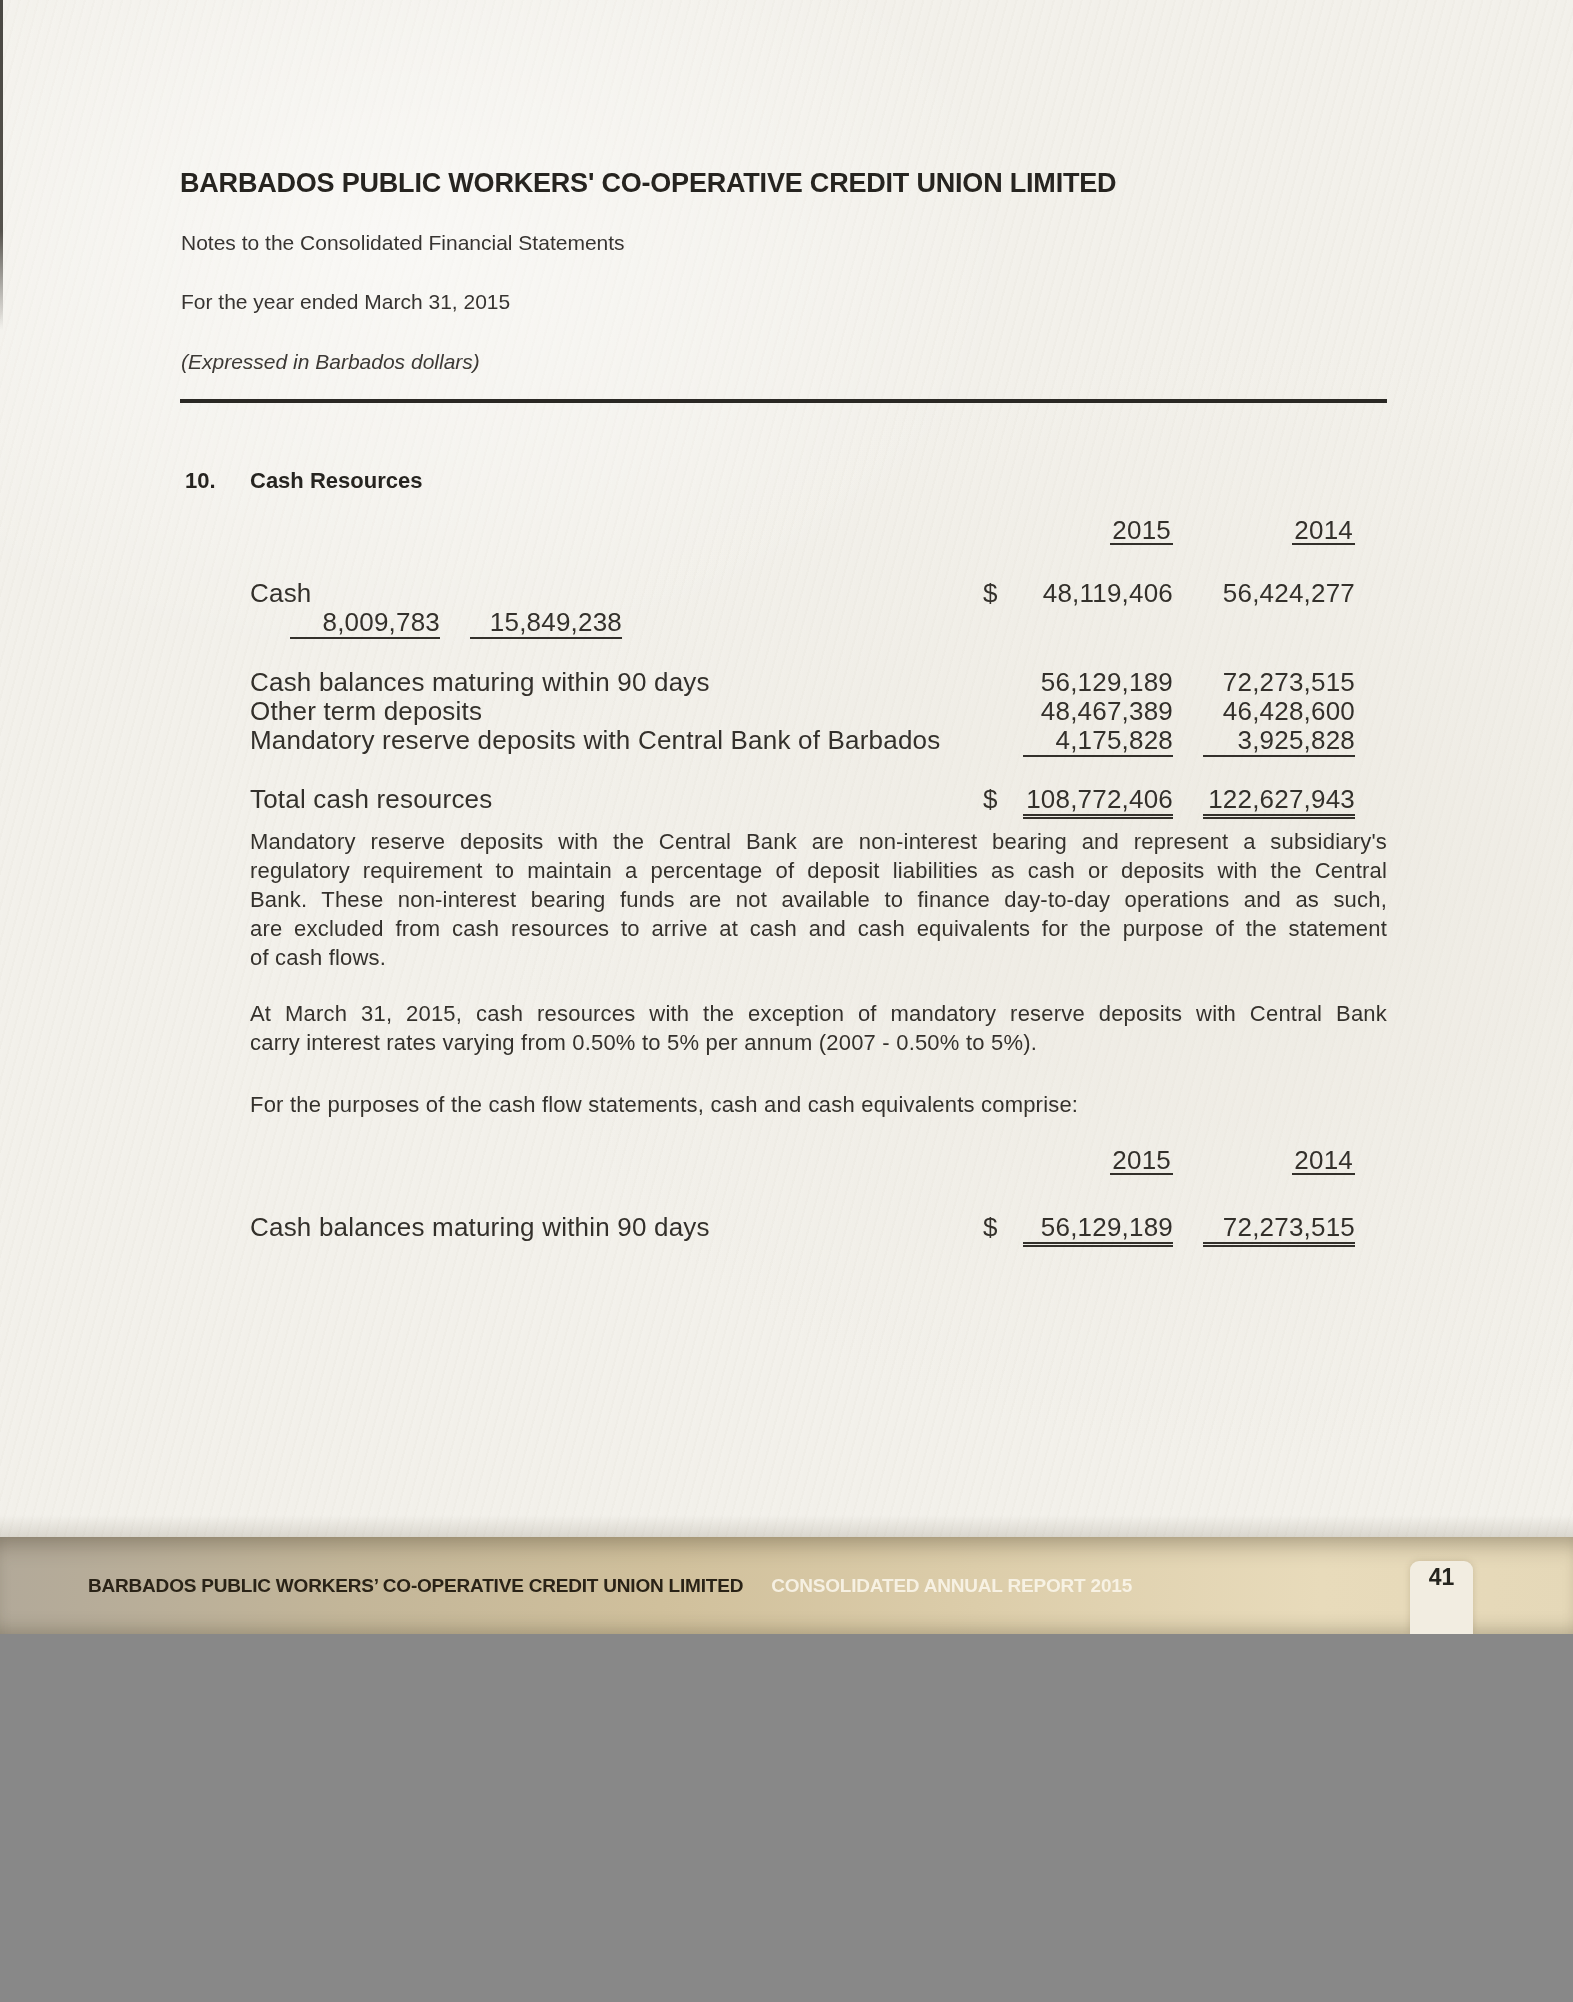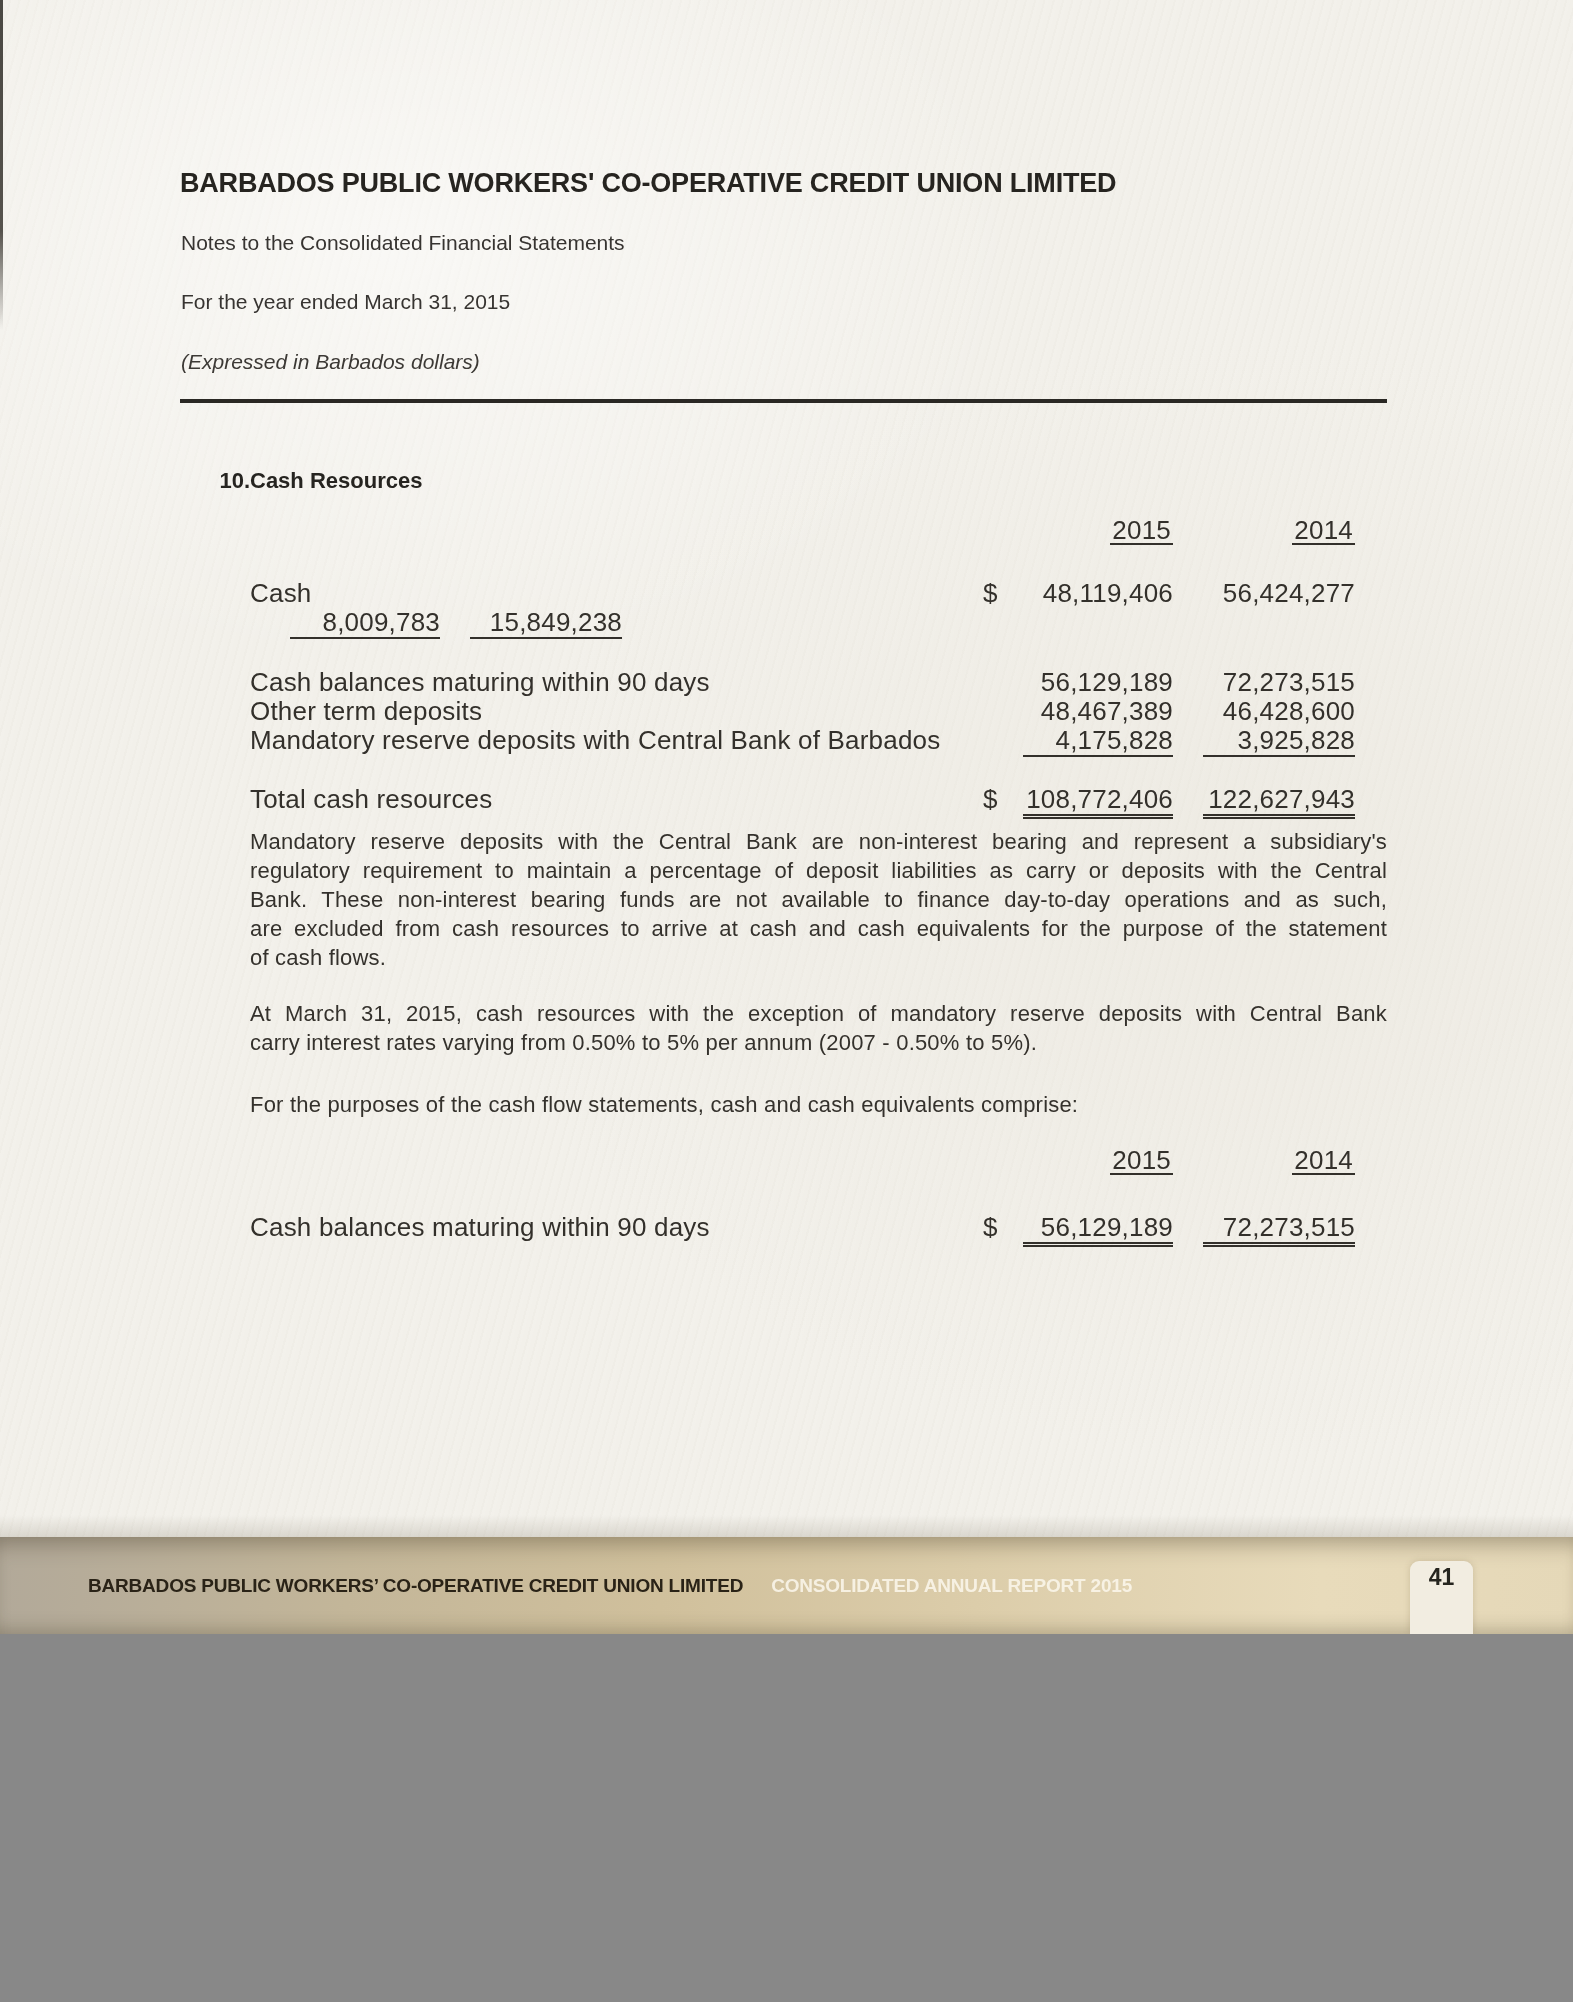--- a/index.html
+++ b/index.html
@@ -13,21 +13,21 @@
       repeating-linear-gradient(105deg, rgba(208,203,190,0.07) 0 2px, rgba(255,255,255,0.05) 2px 5px, rgba(0,0,0,0) 5px 9px);
   }
   .edge-left{position:absolute;left:0;top:0;width:3px;height:330px;
     background:linear-gradient(180deg,#4a4843 0%,#56534d 70%,rgba(86,83,77,0) 100%);}
   .doc-title{position:absolute;left:180px;top:168px;font-size:27px;font-weight:bold;
     letter-spacing:-0.2px;color:#262420;white-space:nowrap;}
   .sub{position:absolute;left:181px;font-size:21px;color:#373431;white-space:nowrap;}
   .sub1{top:231px;} .sub2{top:290px;} .sub3{top:350px;font-style:italic;color:#3c3935;}
   .rule{position:absolute;left:180px;top:399px;width:1207px;height:4px;background:#2a2824;}
   .section-head{position:absolute;left:185px;top:468px;font-size:22px;font-weight:bold;color:#262420;}
-  .section-head .num{display:inline-block;width:65px;text-align:right;}
+  .section-head .num{display:inline-block;width:65px;}
   
   .fin-table{position:absolute;left:250px;width:1105px;font-size:26px;letter-spacing:0.2px;}
   .t1{top:518px;} .t2{top:1148px;}
   .thead{display:flex;line-height:24px;}
   .trow{display:flex;line-height:29px;align-items:baseline;}
   .rows-start{margin-top:34px;}
   .rows-start2{margin-top:38px;}
   .tlabel{flex:1;}
   .tcur{width:40px;}
   .tv1{width:150px;text-align:right;}
@@ -127,21 +127,21 @@
       <div class="tlabel">Total cash resources</div>
       <div class="tcur">$</div>
       <div class="tv1 u2">108,772,406</div>
       <div class="tsp"></div>
       <div class="tv2 u2">122,627,943</div>
     </div>
   </div>
 
   <div class="para p1">
     <div class="pline">Mandatory reserve deposits with the Central Bank are non-interest bearing and represent a subsidiary's</div>
-    <div class="pline">regulatory requirement to maintain a percentage of deposit liabilities as carry or deposits with the Central</div>
+    <div class="pline">regulatory requirement to maintain a percentage of deposit liabilities as cash or deposits with the Central</div>
     <div class="pline">Bank.  These non-interest bearing funds are not available to finance day-to-day operations and as such,</div>
     <div class="pline">are excluded from cash resources to arrive at cash and cash equivalents for the purpose of the statement</div>
     <div class="pline-last">of cash flows.</div>
   </div>
 
   <div class="para p2">
     <div class="pline">At March 31, 2015, cash resources with the exception of mandatory reserve deposits with Central Bank</div>
     <div class="pline-last">carry interest rates varying from 0.50% to 5% per annum (2007 - 0.50% to 5%).</div>
   </div>
 

